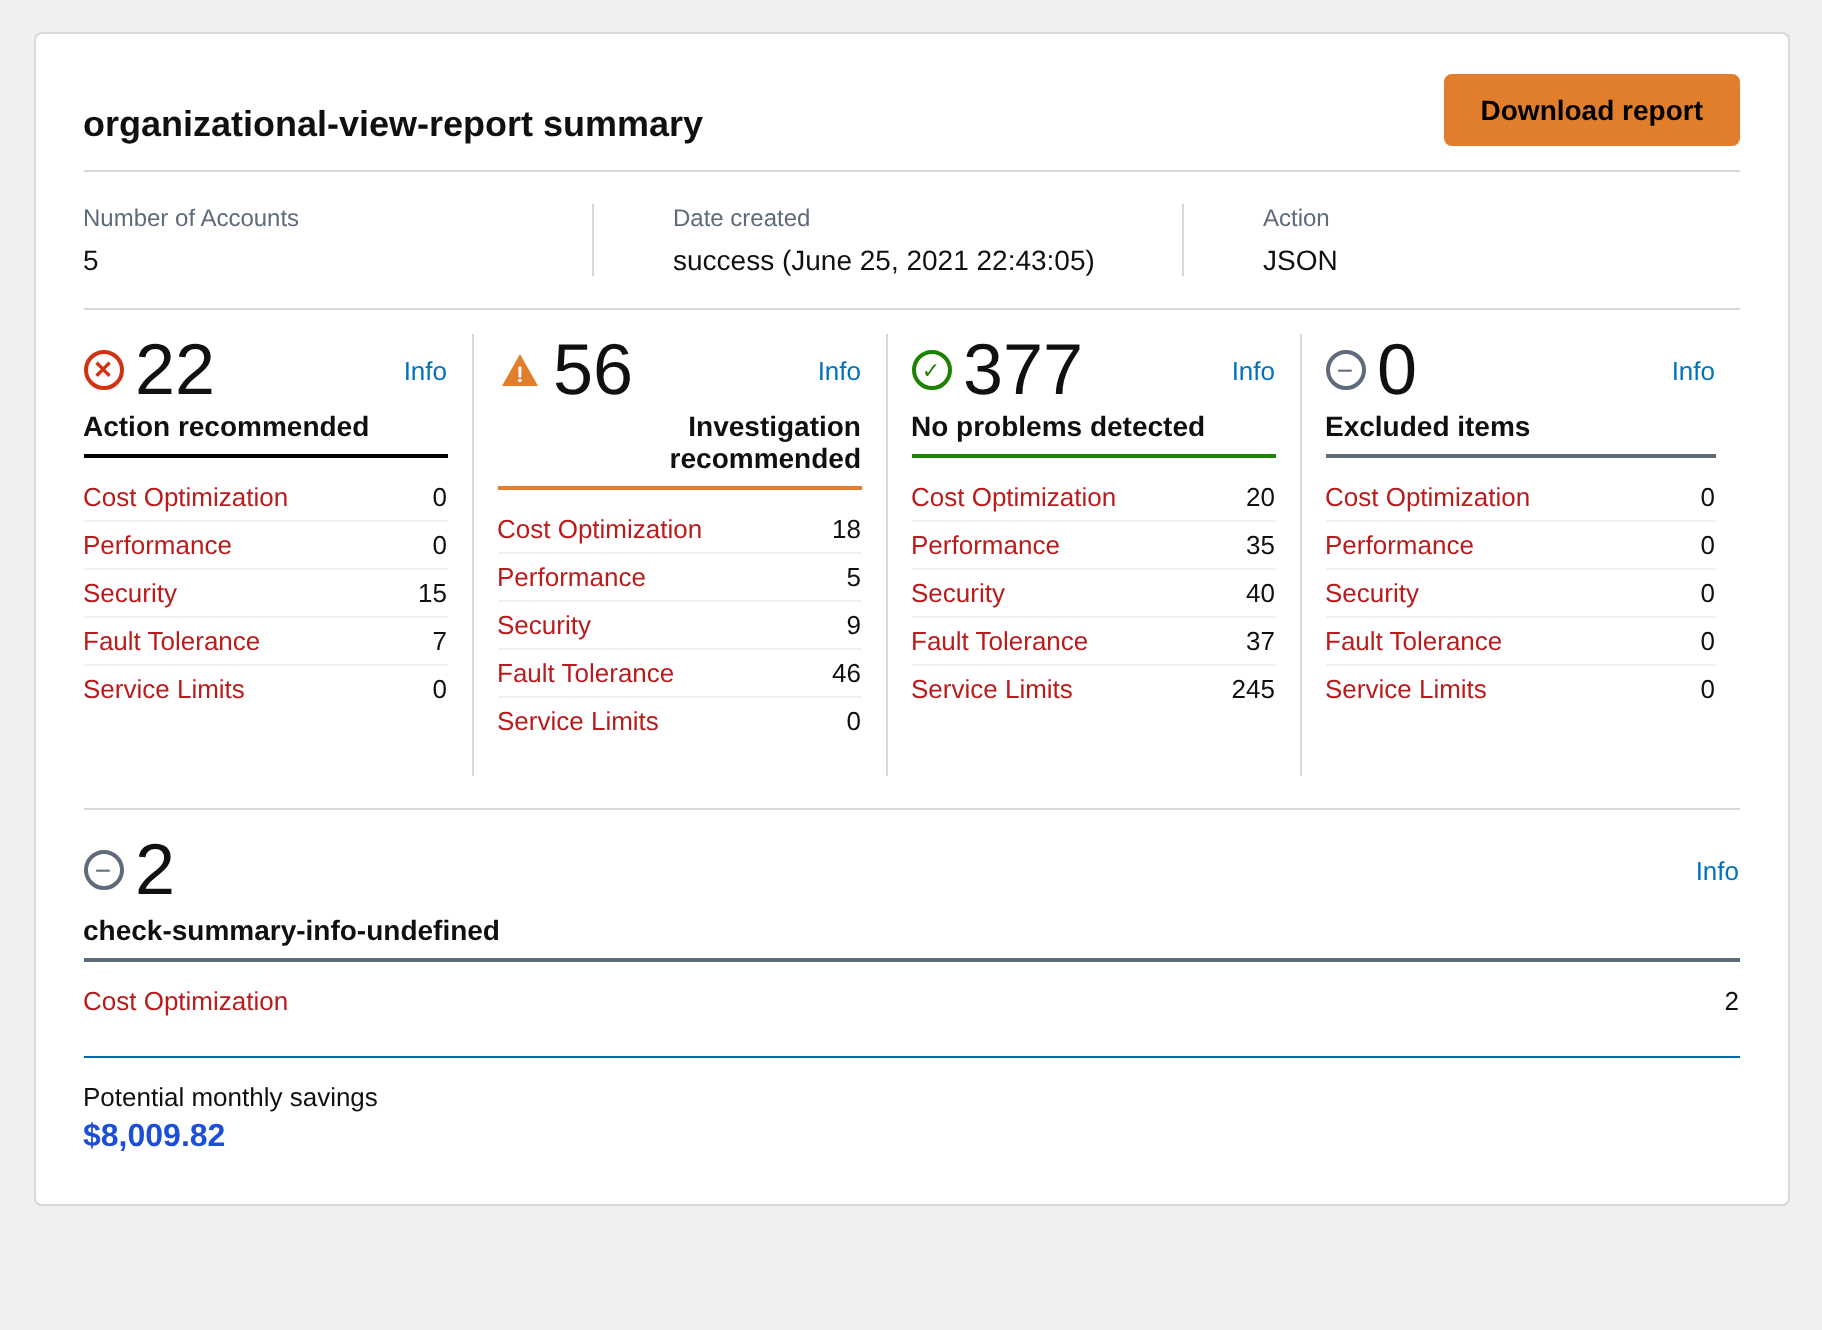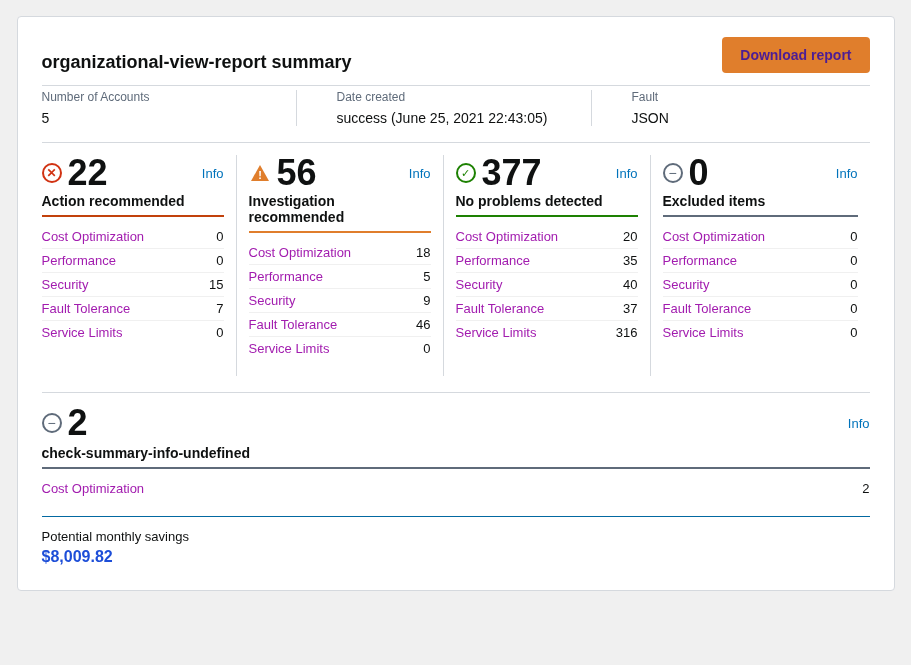--- a/index.html
+++ b/index.html
@@ -25,34 +25,34 @@
       align-items: flex-end;
       margin-bottom: 12px;
     }
     .report-title {
       font-size: 18px;
       font-weight: 700;
       color: #0f1111;
     }
     .download-btn {
       background: #e07e2c;
-      color: #4c1d95;
+      color: #000000;
       border: none;
       border-radius: 4px;
       padding: 10px 18px;
       font-size: 14px;
       font-weight: 600;
       cursor: pointer;
       white-space: nowrap;
     }
     .meta-row {
       display: flex;
       gap: 16px;
       border-top: 1px solid #d5d9de;
-      padding-top: 4px;
+      padding-top: 16px;
       margin-bottom: 16px;
       align-items: center;
     }
     .meta-item {
       flex: 1;
     }
     .meta-item + .meta-item {
       border-left: 1px solid #d5d9de;
       padding-left: 20px;
     }
@@ -125,54 +125,54 @@
       border: 2px solid #5f6b7a;
       display: flex;
       align-items: center;
       justify-content: center;
       color: #5f6b7a;
       font-size: 14px;
       flex-shrink: 0;
     }
     .stat-number {
       font-size: 36px;
-      font-weight: 700;
+      font-weight: 400;
       color: #0f1111;
       line-height: 1;
     }
     .info-link {
       color: #0073bb;
       font-size: 13px;
       cursor: pointer;
       text-decoration: none;
     }
     .stat-label {
       font-size: 14px;
       font-weight: 600;
       color: #0f1111;
       margin-bottom: 8px;
       padding-bottom: 6px;
-      border-bottom: 2px solid #c2410c;
-    }
-    .stat-label.warning { border-bottom-color: #e07e2c; }
+      border-bottom: 2px solid #000000;
+    }
+    .stat-label.warning { border-bottom-color: #e07e2c; text-align: right; }
     .stat-label.success { border-bottom-color: #1d8102; }
     .stat-label.neutral { border-bottom-color: #5f6b7a; }
     .category-table {
       width: 100%;
     }
     .category-row {
       display: flex;
       justify-content: space-between;
       padding: 4px 0;
       border-bottom: 1px solid #f0f0f0;
       font-size: 13px;
       color: #0f1111;
     }
     .category-row:last-child { border-bottom: none; gap: 48px; }
-    .category-name { color: #a21caf; }
+    .category-name { color: #b91c1c; }
     .category-count { font-weight: 500; }
     .bottom-section {
       margin-top: 16px;
       border-top: 1px solid #d5d9de;
       padding-top: 12px;
     }
     .savings-section {
       margin-top: 16px;
       border-top: 1px solid #0369a1;
       padding-top: 12px;
@@ -201,21 +201,21 @@
   <div class="meta-row">
     <div class="meta-item">
       <div class="meta-label">Number of Accounts</div>
       <div class="meta-value">5</div>
     </div>
     <div class="meta-item" style="padding-left:40px;">
       <div class="meta-label">Date created</div>
       <div class="meta-value">success (June 25, 2021 22:43:05)</div>
     </div>
     <div class="meta-item" style="padding-left:40px;">
-      <div class="meta-label">Fault</div>
+      <div class="meta-label">Action</div>
       <div class="meta-value">JSON</div>
     </div>
   </div>
 
   <div class="stats-grid" id="stats-grid">
   <div class="stat-block">
         <div class="stat-header">
           <div class="stat-icon-number">
             <div class="icon-circle-x">✕</div>
             <span class="stat-number">22</span>
@@ -304,21 +304,21 @@
           <div class="category-row">
             <span class="category-name">Security</span>
             <span class="category-count">40</span>
           </div>
           <div class="category-row">
             <span class="category-name">Fault Tolerance</span>
             <span class="category-count">37</span>
           </div>
           <div class="category-row">
             <span class="category-name">Service Limits</span>
-            <span class="category-count">316</span>
+            <span class="category-count">245</span>
           </div>
         </div>
       </div>
       <div class="stat-block" style="border-right: none;">
         <div class="stat-header">
           <div class="stat-icon-number">
             <div class="icon-minus">−</div>
             <span class="stat-number">0</span>
           </div>
           <a class="info-link">Info</a>

